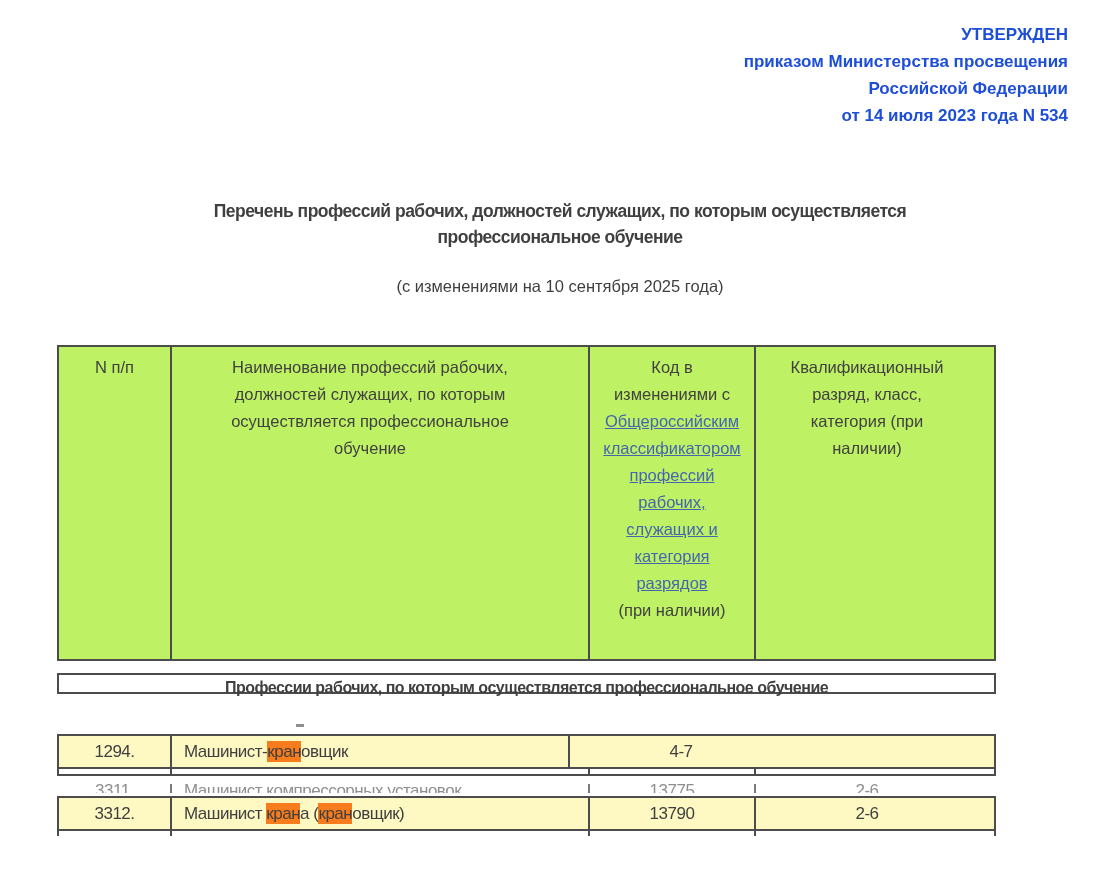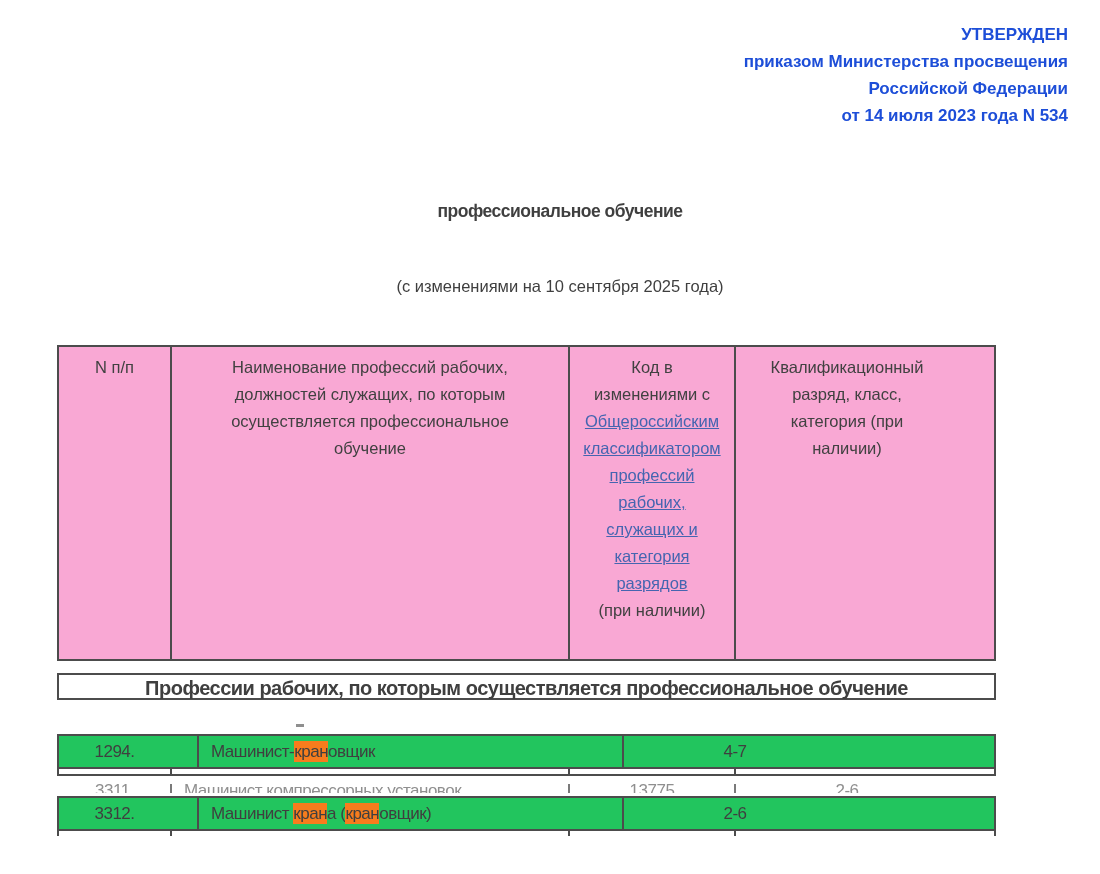--- a/index.html
+++ b/index.html
@@ -50,70 +50,69 @@
   
   .htable {
     position: absolute;
     top: 345px;
     left: 57px;
     width: 939px;
     height: 316px;
     display: flex;
     border: 2px solid #4c4c4c;
     box-sizing: border-box;
-    background: #f9a8d4;
+    background: #bef264;
   }
   .hcol {
     box-sizing: border-box;
     padding-top: 7px;
     font-size: 16.5px;
     line-height: 27px;
     text-align: center;
     color: #414141;
   }
   .hcol + .hcol { border-left: 2px solid #4c4c4c; }
   .w1 { width: 111px; }
   .w2 { width: 398px; }
-  .w3 { width: 166px; }
+  .w3 { width: 166px; margin-left: 20px; }
   .w4 { width: 224px; }
 
   .link-block { cursor: pointer; }
   .link-line span {
     color: #4565b0;
     text-decoration: underline;
   }
 
   
   .section-bar {
     position: absolute;
     top: 673px;
     left: 57px;
     width: 939px;
-    height: 27px;
+    height: 21px;
     border: 2px solid #4c4c4c;
     box-sizing: border-box;
     text-align: center;
     font-weight: bold;
-    font-size: 20px;
+    font-size: 16px;
     line-height: 26px;
     background: #fff;
   }
 
   
   .fragA { position: absolute; top: 734px; left: 57px; width: 939px; }
   .fragB { position: absolute; top: 784px; left: 57px; width: 939px; }
 
   .drow {
     display: flex;
     border: 2px solid #4c4c4c;
     box-sizing: border-box;
     width: 939px;
     height: 35px;
-    background: #22c55e;
-    gap: 27px;
+    background: #fef9c3;
   }
   .dcell {
     box-sizing: border-box;
     font-size: 17px;
     line-height: 31px;
     letter-spacing: -0.5px;
     overflow: hidden;
     white-space: nowrap;
   }
   .dcell + .dcell { border-left: 2px solid #4c4c4c; }
@@ -171,20 +170,21 @@
 <div id="page">
 
   <div class="approval">
     <div>УТВЕРЖДЕН</div>
     <div>приказом Министерства просвещения</div>
     <div>Российской Федерации</div>
     <div>от 14 июля 2023 года N 534</div>
   </div>
 
   <div class="title-wrap cond">
+    <div>Перечень профессий рабочих, должностей служащих, по которым осуществляется</div>
     <div>профессиональное обучение</div>
   </div>
 
   <div class="revision">(с изменениями на 10 сентября 2025 года)</div>
 
   <div class="htable">
     <div class="hcol w1">N п/п</div>
     <div class="hcol w2">
       <div>Наименование профессий рабочих,</div>
       <div>должностей служащих, по которым</div>
@@ -236,20 +236,21 @@
       <div class="clipped-inner">
         <div class="dcell w1 tc">3311.</div>
         <div class="dcell w2 name-cell">Машинист компрессорных установок</div>
         <div class="dcell w3 tc">13775</div>
         <div class="dcell w4 tc">2-6</div>
       </div>
     </div>
     <div class="drow drow-3312">
       <div class="dcell w1 tc">3312.</div>
       <div class="dcell w2 name-cell"><span>Машинист </span><span class="hl">кран</span><span>а (</span><span class="hl">кран</span><span>овщик)</span></div>
+      <div class="dcell w3 tc">13790</div>
       <div class="dcell w4 tc">2-6</div>
     </div>
     <div class="sliver">
       <div class="scell w1"></div>
       <div class="scell w2"></div>
       <div class="scell w3"></div>
       <div class="scell w4"></div>
     </div>
   </div>
 

